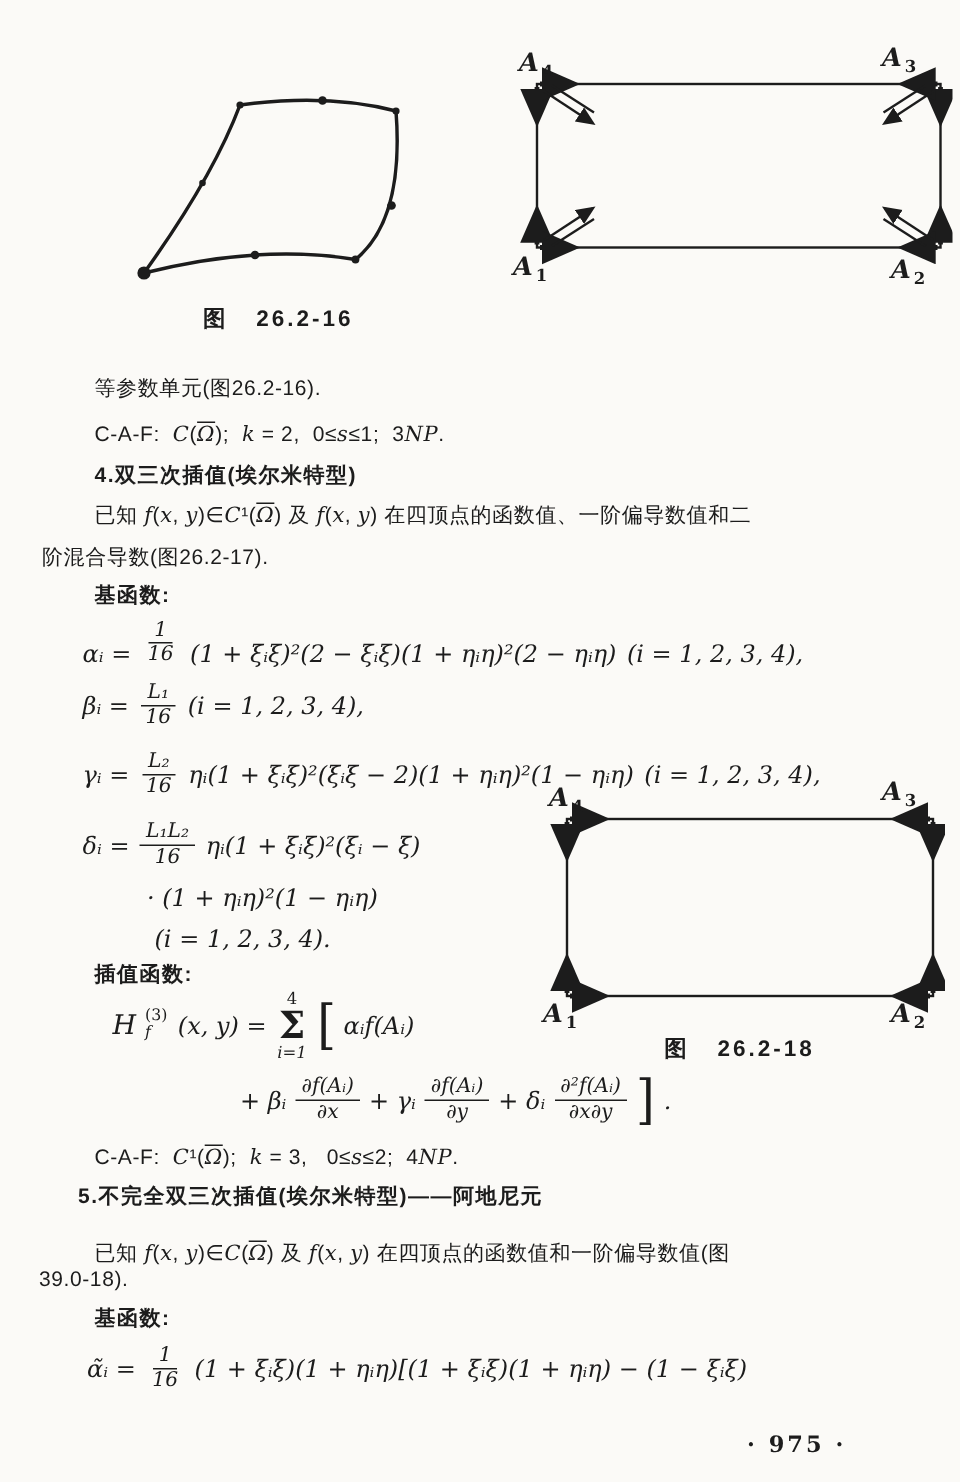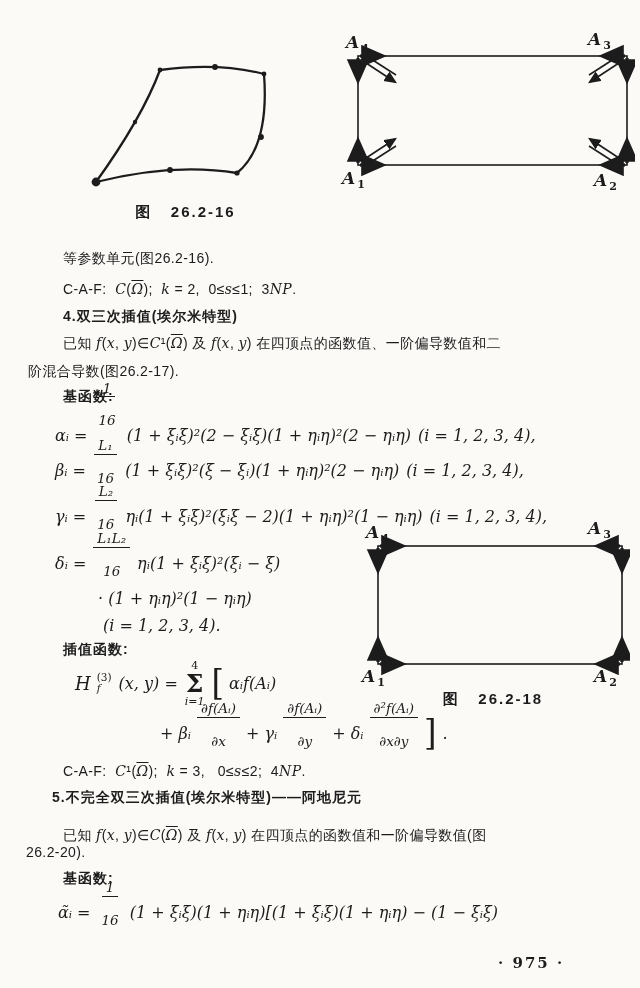--- a/index.html
+++ b/index.html
@@ -9,21 +9,21 @@
   .ln{position:absolute;white-space:pre;font-size:14px;letter-spacing:.4px;text-align:center;}
   .b{font-weight:400;}
   .m{font-family:"DejaVu Serif","Liberation Serif",serif;font-style:italic;font-weight:500;}
   .mo{font-family:"DejaVu Serif","Liberation Serif",serif;font-style:italic;font-weight:500;text-decoration:overline;}
   .hd{font-weight:700;letter-spacing:1px;}
   
   .frow{position:absolute;display:flex;align-items:center;gap:7px;white-space:pre;
         font-family:"DejaVu Serif","Liberation Serif",serif;font-style:italic;font-size:16px;}
   .frac{display:inline-flex;flex-direction:column;align-items:center;font-size:13.5px;line-height:1.15;}
   .frac .fn{padding:0 4px;border-bottom:1.4px solid #1c1c1c;}
-  .frac .fd{padding:16px 4px;}
+  .frac .fd{padding:0 4px;}
   .sum{display:inline-flex;flex-direction:column;align-items:center;line-height:1;margin:0 2px;}
   .sum .st{font-size:11px;font-style:normal;}
   .sum .sy{font-size:25px;font-style:normal;font-weight:700;}
   .sum .sb2{font-size:11px;text-align:right;}
   .bigbr{font-size:32px;font-style:normal;font-weight:400;line-height:1;transform:scaleY(1.12);}
   .ss{display:inline-flex;flex-direction:column;align-items:flex-start;font-size:10.5px;line-height:1.05;
       vertical-align:-4px;margin-left:1px;margin-right:2px;}
   .ss .u{font-style:normal;}
   .fig{position:absolute;}
   .fig svg{display:block;}
@@ -98,21 +98,20 @@
   <div class="frow" style="left:55px;top:403px;height:42px;align-items:flex-end;">
     <span>αᵢ =</span>
     <span class="frac"><span class="fn">1</span><span class="fd">16</span></span>
     <span>(1 + ξᵢξ)²(2 − ξᵢξ)(1 + ηᵢη)²(2 − ηᵢη)</span>
     <span>(i = 1, 2, 3, 4),</span>
   </div>
 
   <div class="frow" style="left:55px;top:449px;height:42px;">
     <span>βᵢ =</span>
     <span class="frac"><span class="fn">L₁</span><span class="fd">16</span></span>
-    <span>(1 + ξᵢξ)²(ξ − ξᵢ)(1 + ηᵢη)²(2 − ηᵢη)</span>
     <span>(i = 1, 2, 3, 4),</span>
   </div>
 
   <div class="frow" style="left:55px;top:495px;height:42px;">
     <span>γᵢ =</span>
     <span class="frac"><span class="fn">L₂</span><span class="fd">16</span></span>
     <span>ηᵢ(1 + ξᵢξ)²(ξᵢξ − 2)(1 + ηᵢη)²(1 − ηᵢη)</span>
     <span>(i = 1, 2, 3, 4),</span>
   </div>
 
@@ -174,21 +173,21 @@
     <div class="vlab" style="left:10px;top:-4px;"><span>A</span><span class="vs">4</span></div>
     <div class="vlab" style="left:232px;top:-8px;"><span>A</span><span class="vs">3</span></div>
     <div class="vlab" style="left:6px;top:140px;"><span>A</span><span class="vs">1</span></div>
     <div class="vlab" style="left:238px;top:140px;"><span>A</span><span class="vs">2</span></div>
     <div class="cap" style="margin-top:12px;"><span>图</span><span>   </span><span>26.2-18</span></div>
   </div>
 
   <div class="ln" style="left:63px;top:763px;"><span class="b">C-A-F:</span><span>  </span><span class="m">C</span><span>¹(</span><span class="mo">Ω</span><span>);  </span><span class="m">k</span><span> = 3,   0≤</span><span class="m">s</span><span>≤2;  4</span><span class="m">NP</span><span>.</span></div>
   <div class="ln hd" style="left:52px;top:789px;">5.不完全双三次插值(埃尔米特型)——阿地尼元</div>
   <div class="ln" style="left:63px;top:827px;"><span>已知 </span><span class="m">f</span><span>(</span><span class="m">x</span><span>, </span><span class="m">y</span><span>)∈</span><span class="m">C</span><span>(</span><span class="mo">Ω</span><span>) 及 </span><span class="m">f</span><span>(</span><span class="m">x</span><span>, </span><span class="m">y</span><span>) 在四顶点的函数值和一阶偏导数值(图</span></div>
-  <div class="ln" style="left:26px;top:844px;">26.2-20).</div>
+  <div class="ln" style="left:26px;top:844px;">39.0-18).</div>
   <div class="ln hd" style="left:63px;top:870px;">基函数:</div>
 
   <div class="frow" style="left:58px;top:891px;height:42px;">
     <span>α̃ᵢ =</span>
     <span class="frac"><span class="fn">1</span><span class="fd">16</span></span>
     <span>(1 + ξᵢξ)(1 + ηᵢη)[(1 + ξᵢξ)(1 + ηᵢη) − (1 − ξᵢξ)</span>
   </div>
 
   <div class="pageno" style="left:498px;top:941px;">· 975 ·</div>
 </div>

